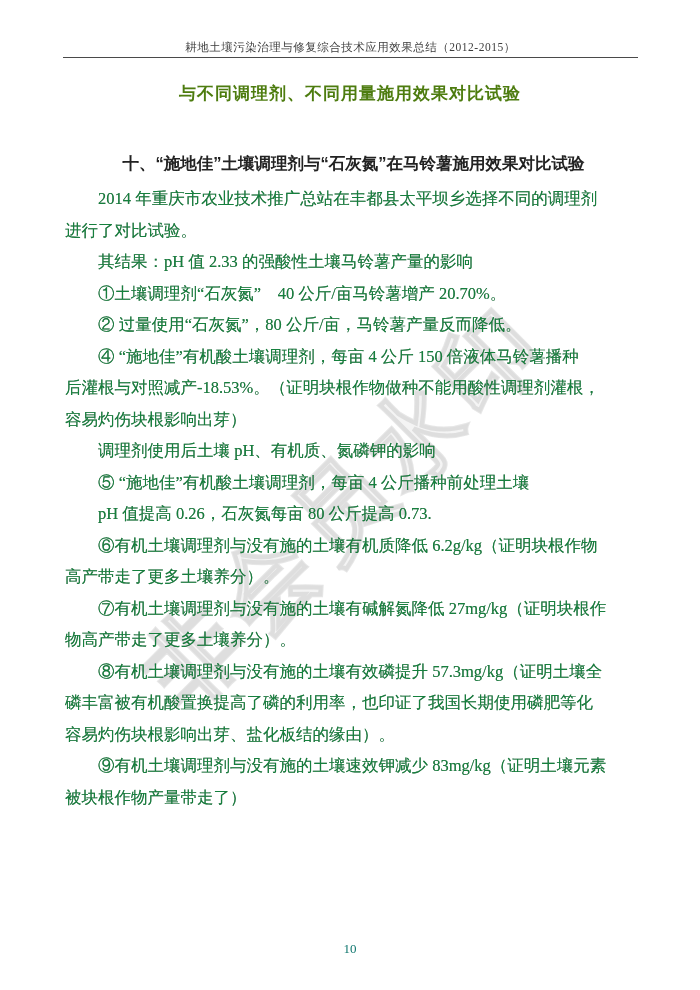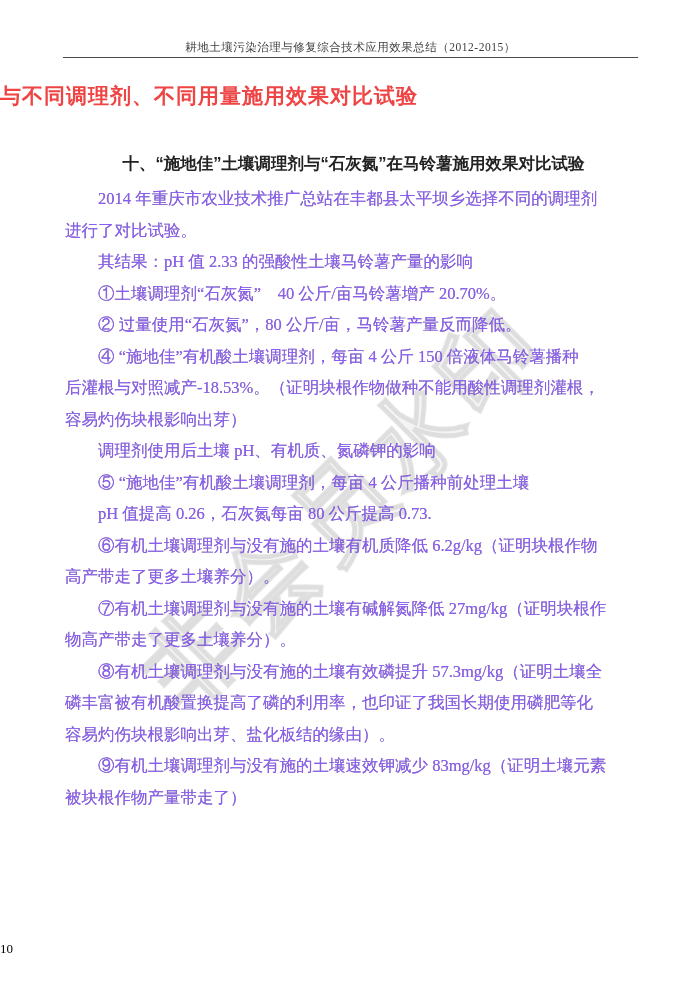--- a/index.html
+++ b/index.html
@@ -24,42 +24,43 @@
   }
   .header-rule {
     position: absolute;
     top: 57px; left: 63px; right: 62px;
     border-top: 1.5px solid #4a4a4a;
     height: 0;
   }
   .doc-title {
     position: absolute;
     top: 82px; left: 0; right: 0;
+    text-align: center;
     font-family: "Liberation Sans", "DejaVu Sans", sans-serif;
     font-weight: bold;
-    font-size: 21px;
-    color: #ef4444;
+    font-size: 17px;
+    color: #4d7c0f;
     letter-spacing: 1px;
   }
   .section-heading {
     position: absolute;
     top: 153px; left: 65px; right: 58px;
     text-align: center;
     font-family: "Liberation Sans", "DejaVu Sans", sans-serif;
     font-weight: bold;
     font-size: 16.5px;
     color: #222222;
   }
   .body-text {
     position: absolute;
     top: 183px; left: 65px;
     width: 580px;
     font-size: 16.5px;
     line-height: 31.5px;
-    color: #8b5cf6;
+    color: #15803d;
     text-shadow: 0 0 0.4px rgba(43,43,43,0.55);
   }
   .body-text p {
     margin: 0;
     text-indent: 2em;
     white-space: pre-line;
   }
   .watermark {
     position: absolute;
     left: 345px; top: 508px;
@@ -70,23 +71,23 @@
     letter-spacing: 8px;
     white-space: nowrap;
     color: rgba(145,145,145,0.10);
     -webkit-text-stroke: 2px rgba(145,145,145,0.22);
     pointer-events: none;
     user-select: none;
   }
   .page-number {
     position: absolute;
     bottom: 33px; left: 0; right: 0;
-    text-align: left;
+    text-align: center;
     font-size: 13px;
-    color: #000000;
+    color: #0f766e;
   }
 </style>
 </head>
 <body>
 
 <div class="page">
 
   <div class="watermark">非会员水印</div>
 
   <div class="running-header">耕地土壤污染治理与修复综合技术应用效果总结（2012-2015）</div>

